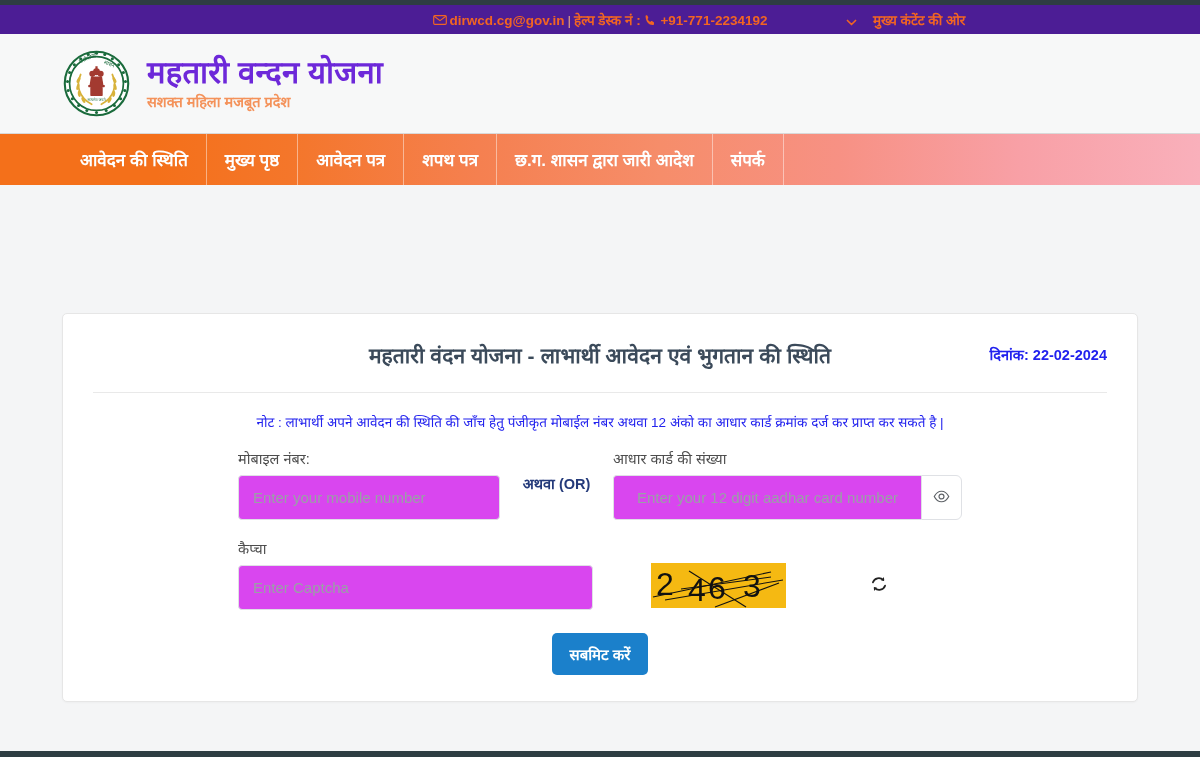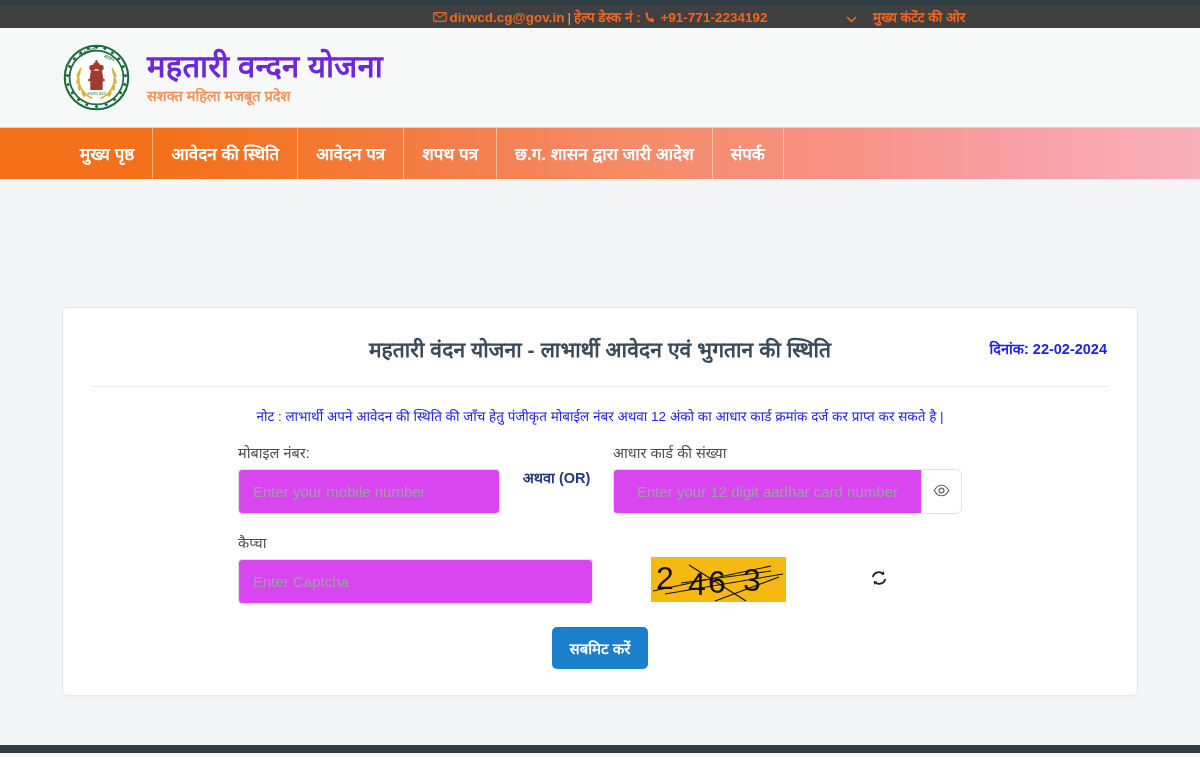--- a/index.html
+++ b/index.html
@@ -14,22 +14,22 @@
 
   
   .top-strip {
     height: 5px;
     background: #2e3d42;
     width: 100%;
   }
 
   
   .util-bar {
-    height: 23px;
-    background: #404040;
+    height: 29px;
+    background: #4c1d95;
     display: flex;
     align-items: center;
     position: relative;
     font-size: 13.5px;
     color: #f26522;
     font-weight: 700;
   }
   .util-center {
     position: absolute;
     left: 0; right: 0;
@@ -359,24 +359,24 @@
   </div>
   <div class="brand-text">
     <div class="brand-title">महतारी वन्दन योजना</div>
     <div class="brand-sub">सशक्त महिला मजबूत प्रदेश</div>
   </div>
 </div>
 
 <nav class="navbar">
   <div class="nav-spacer"></div>
   <div class="nav-item">
+      <span>आवेदन की स्थिति</span>
+    </div>
+  <div class="nav-item">
       <span>मुख्य पृष्ठ</span>
-    </div>
-  <div class="nav-item">
-      <span>आवेदन की स्थिति</span>
     </div>
   <div class="nav-item">
       <span>आवेदन पत्र</span>
     </div>
   <div class="nav-item">
       <span>शपथ पत्र</span>
     </div>
   <div class="nav-item">
       <span>छ.ग. शासन द्वारा जारी आदेश</span>
     </div>

